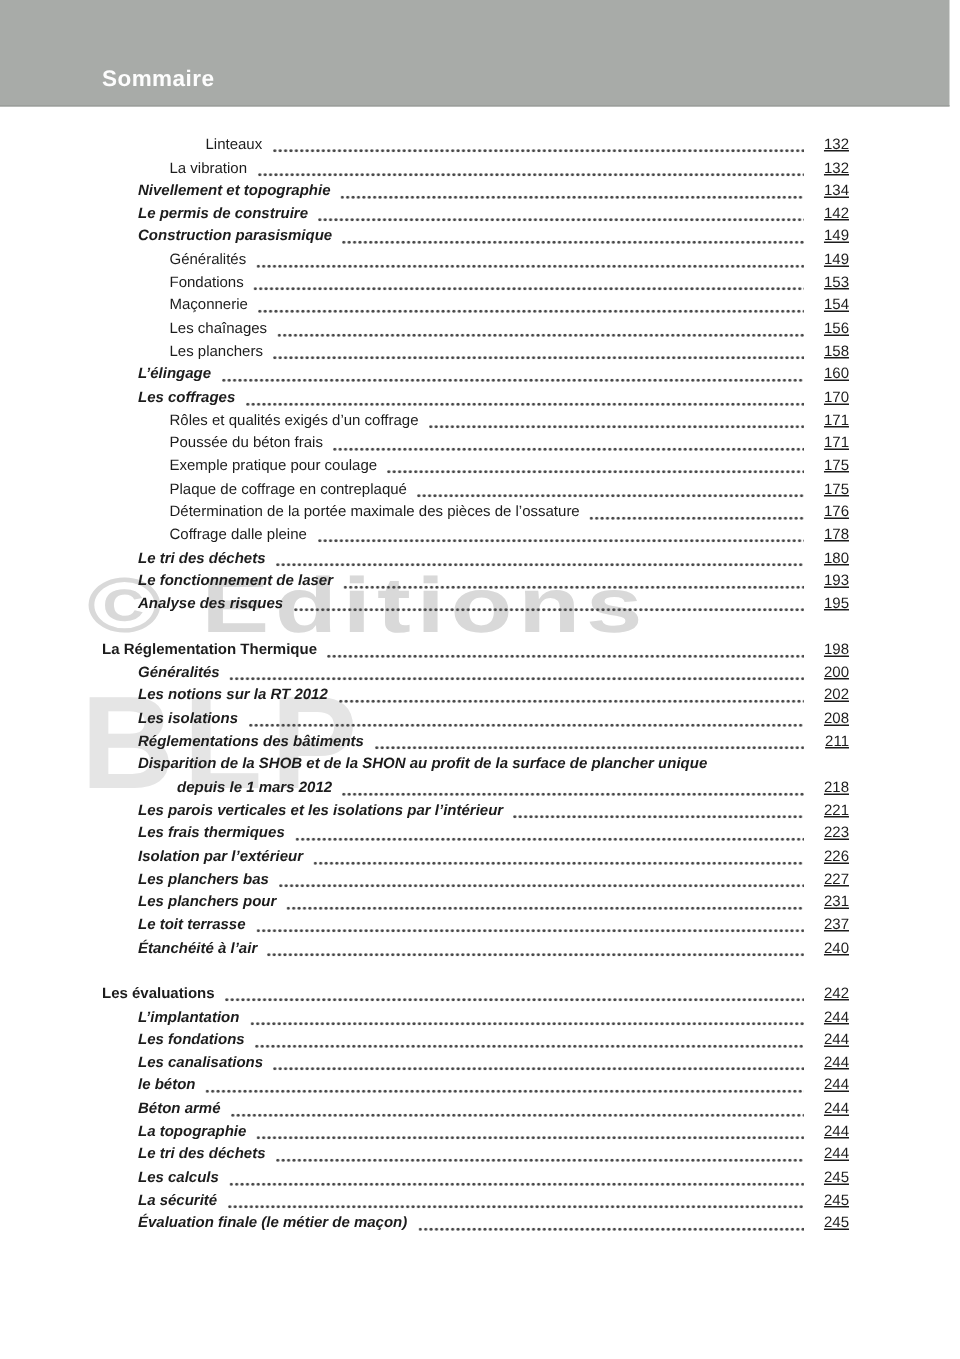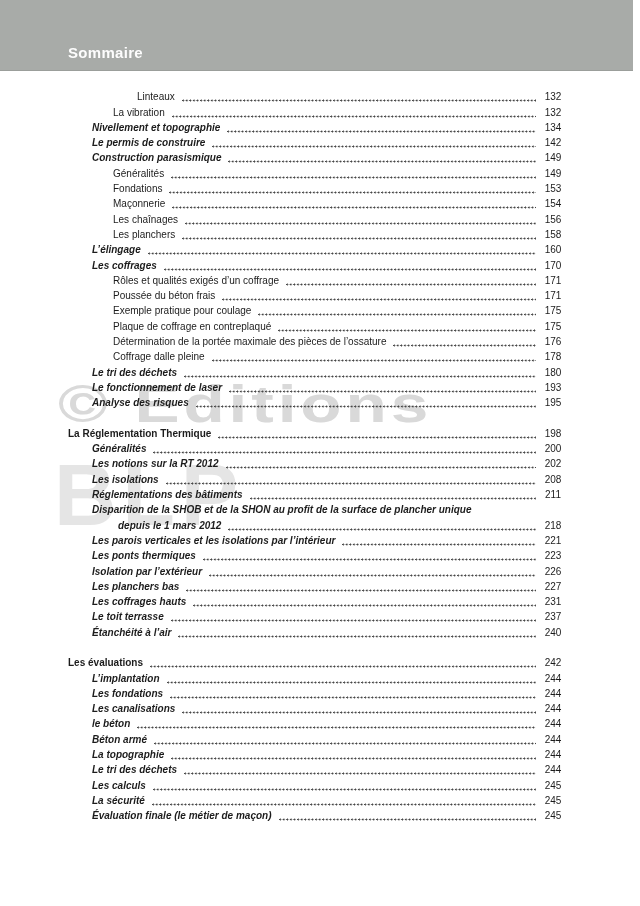--- a/index.html
+++ b/index.html
@@ -25,21 +25,21 @@
   .wm2{
     left:54px;top:444px;font-size:88px;color:#e5e5e5;
     letter-spacing:6px;transform:scaleX(0.98);transform-origin:left top;
   }
   
   .toc{position:absolute;z-index:1;left:68px;top:88px;width:498px;}
   .row{display:flex;align-items:flex-end;height:15.3px;font-size:10px;color:#1c1c1c;}
   .lbl{white-space:nowrap;line-height:12px;}
   .style-chapter .lbl{font-weight:700;text-align:right;}
   .style-section .lbl{font-weight:700;font-style:italic;}
-  .num{flex:none;width:26px;text-align:center;line-height:12px;color:#1c1c1c;}
+  .num{flex:none;width:26px;text-align:right;line-height:12px;color:#1c1c1c;text-decoration:underline;}
   .dots{
     flex:1;height:3px;margin:0 4px 1px 7px;
     background-image:radial-gradient(circle at 1.2px 1.5px,#474747 0.85px,transparent 1.2px);
     background-size:3.6px 3px;background-repeat:repeat-x;background-position:left bottom;
   }
   .lvl-0{padding-left:0;}
   .lvl-1{padding-left:24px;}
   .lvl-2{padding-left:45px;}
   .lvl-3{padding-left:69px;}
   .lvl-c{padding-left:50px;}
@@ -196,36 +196,36 @@
         <span class="lbl">depuis le 1 mars 2012</span>
         <span class="dots"></span>
         <span class="num">218</span>
       </div>
       <div class="row lvl-1 style-section">
         <span class="lbl">Les parois verticales et les isolations par l’intérieur</span>
         <span class="dots"></span>
         <span class="num">221</span>
       </div>
       <div class="row lvl-1 style-section">
-        <span class="lbl">Les ponts thermiques</span>
+        <span class="lbl">Les frais thermiques</span>
         <span class="dots"></span>
         <span class="num">223</span>
       </div>
       <div class="row lvl-1 style-section">
         <span class="lbl">Isolation par l’extérieur</span>
         <span class="dots"></span>
         <span class="num">226</span>
       </div>
       <div class="row lvl-1 style-section">
         <span class="lbl">Les planchers bas</span>
         <span class="dots"></span>
         <span class="num">227</span>
       </div>
       <div class="row lvl-1 style-section">
-        <span class="lbl">Les coffrages hauts</span>
+        <span class="lbl">Les planchers pour</span>
         <span class="dots"></span>
         <span class="num">231</span>
       </div>
       <div class="row lvl-1 style-section">
         <span class="lbl">Le toit terrasse</span>
         <span class="dots"></span>
         <span class="num">237</span>
       </div>
       <div class="row lvl-1 style-section">
         <span class="lbl">Étanchéité à l’air</span>

